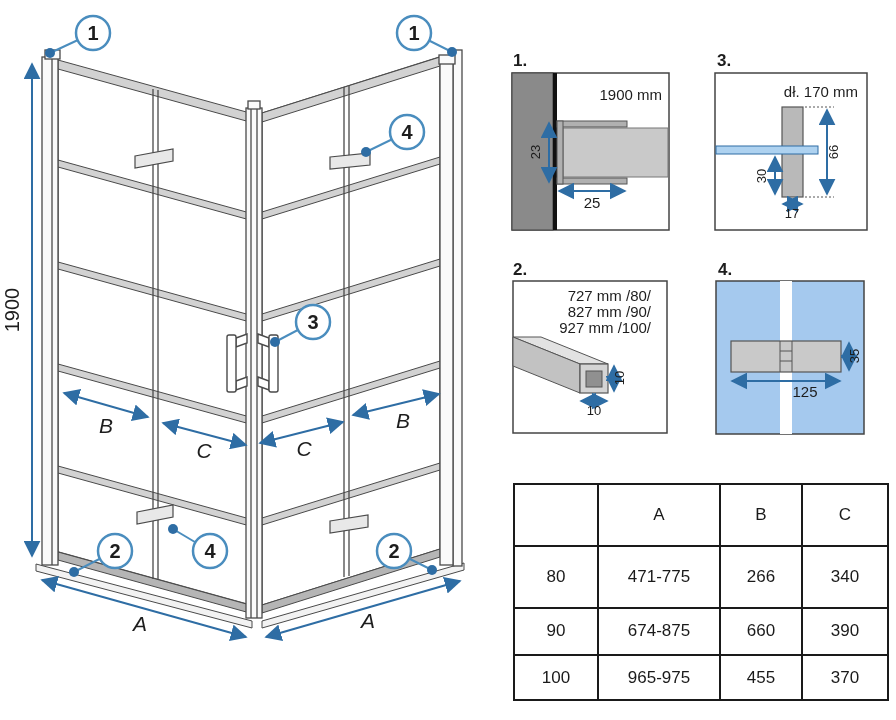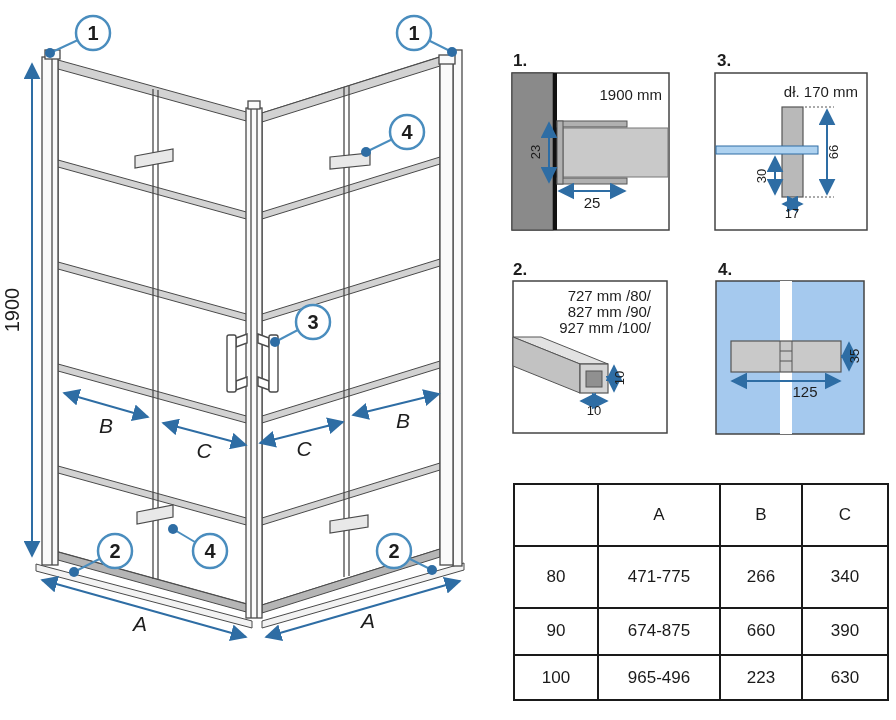--- a/index.html
+++ b/index.html
@@ -259,20 +259,20 @@
       <td>340</td>
     </tr>
     <tr style="height:42px;">
       <td>90</td>
       <td>674-875</td>
       <td>660</td>
       <td>390</td>
     </tr>
     <tr style="height:40px;">
       <td>100</td>
-      <td>965-496</td>
-      <td>223</td>
-      <td>630</td>
+      <td>965-975</td>
+      <td>455</td>
+      <td>370</td>
     </tr>
   </tbody>
     </table>
 
 </div>
 
 </body></html>

